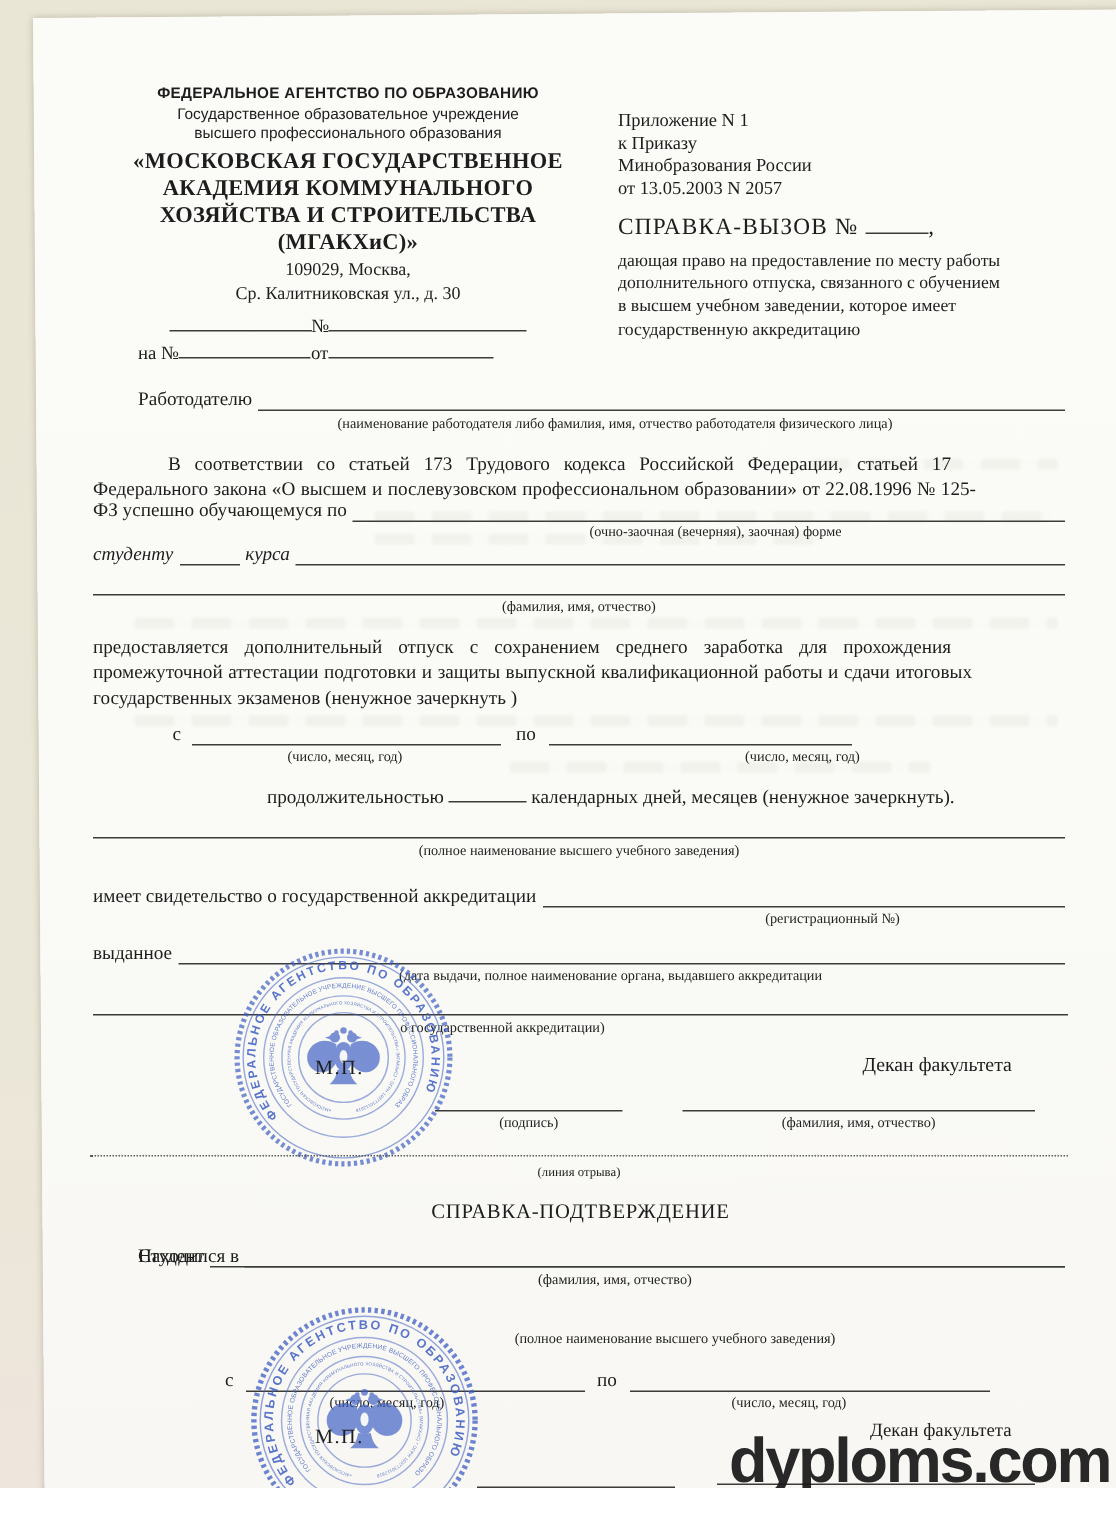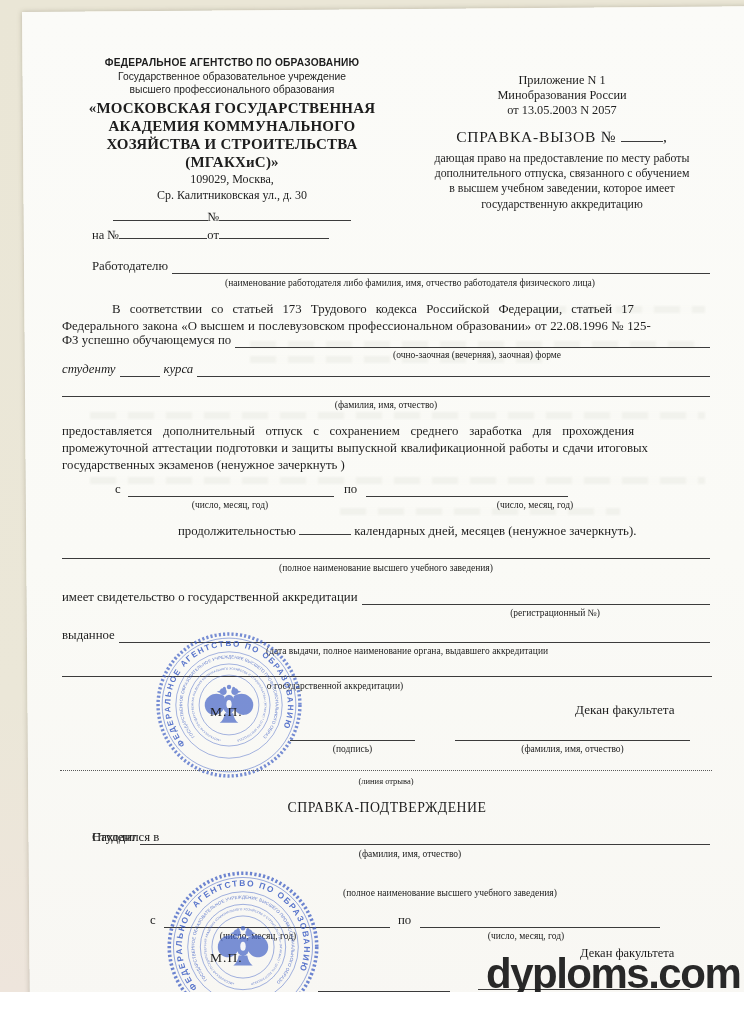--- a/index.html
+++ b/index.html
@@ -23,21 +23,21 @@
   .dotted{border-top:1.6px dotted #5a5a5a;}
   .cap{position:absolute;font-size:9.5px;line-height:11px;color:#222;text-align:center;white-space:nowrap;}
   .capl{text-align:left;}
   .hl{position:absolute;left:58px;top:56px;width:348px;text-align:center;}
   .hl .ag{font-family:"Liberation Sans","DejaVu Sans",sans-serif;font-weight:bold;font-size:10.2px;line-height:14px;letter-spacing:.2px;}
   .hl .org{font-family:"Liberation Sans","DejaVu Sans",sans-serif;font-size:10.3px;line-height:13px;}
   .hl .acad{font-weight:bold;font-size:15px;line-height:18px;letter-spacing:.2px;}
   .hl .adr{font-size:12px;line-height:16px;}
   .hl .numrow{font-size:12.5px;line-height:18px;margin-top:5px;}
   .hl .narow{font-size:12.5px;line-height:18px;text-align:left;padding-left:34px;}
-  .hr{position:absolute;left:412px;top:73px;width:300px;text-align:center;}
+  .hr{position:absolute;left:412px;top:73px;width:300px;text-align:left;}
   .hr .an{font-size:12.3px;line-height:15px;}
   .hr .ttl{font-size:15.5px;letter-spacing:.8px;line-height:20px;margin-top:9px;}
   .hr .sub{font-size:11.8px;line-height:15.2px;}
   .stamp{position:absolute;filter:blur(.3px);}
   .wm{
     position:absolute;left:486px;top:950px;font-family:"Liberation Sans","DejaVu Sans",sans-serif;
     font-weight:bold;font-size:42px;letter-spacing:-1.5px;color:#191919;opacity:.93;
   }
   .smudge{position:absolute;height:7px;filter:blur(1.2px);opacity:.5;
     background:repeating-linear-gradient(90deg,rgba(140,145,118,.16) 0 26px,rgba(140,145,118,.02) 26px 38px);}
@@ -55,32 +55,33 @@
     <div class="smudge" style="left:250px;top:341px;width:450px;"></div>
     <div class="smudge" style="left:250px;top:356px;width:300px;"></div>
     <div class="smudge" style="left:90px;top:412px;width:615px;"></div>
     <div class="smudge" style="left:90px;top:477px;width:615px;"></div>
     <div class="smudge" style="left:340px;top:508px;width:280px;"></div>
 
     <div class="hl">
       <div class="ag">ФЕДЕРАЛЬНОЕ АГЕНТСТВО ПО ОБРАЗОВАНИЮ</div>
       <div class="org">Государственное образовательное учреждение</div>
       <div class="org" style="margin-bottom:3px;">высшего профессионального образования</div>
-      <div class="acad">«МОСКОВСКАЯ ГОСУДАРСТВЕННАЯ</div>
+      <div class="acad">«МОСКОВСКАЯ ГОСУДАРСТВЕННОЕ</div>
       <div class="acad">АКАДЕМИЯ КОММУНАЛЬНОГО</div>
       <div class="acad">ХОЗЯЙСТВА И СТРОИТЕЛЬСТВА</div>
       <div class="acad">(МГАКХиС)»</div>
       <div class="adr">109029, Москва,</div>
       <div class="adr">Ср. Калитниковская ул., д. 30</div>
       <div class="numrow"><span class="bl" style="width:95px;"></span><span>№</span><span class="bl" style="width:132px;"></span></div>
       <div class="narow"><span>на №</span><span class="bl" style="width:88px;"></span><span>от</span><span class="bl" style="width:110px;"></span></div>
     </div>
 
     <div class="hr">
       <div class="an">Приложение N 1</div>
+      <div class="an">к Приказу</div>
       <div class="an">Минобразования России</div>
       <div class="an">от 13.05.2003 N 2057</div>
       <div class="ttl"><span>СПРАВКА-ВЫЗОВ №</span> <span class="bl" style="width:42px;"></span><span>,</span></div>
       <div class="sub" style="margin-top:4px;">дающая право на предоставление по месту работы</div>
       <div class="sub">дополнительного отпуска, связанного с обучением</div>
       <div class="sub">в высшем учебном заведении, которое имеет</div>
       <div class="sub">государственную аккредитацию</div>
     </div>
 
     <div class="frow" style="left:92px;top:259px;width:618px;">

